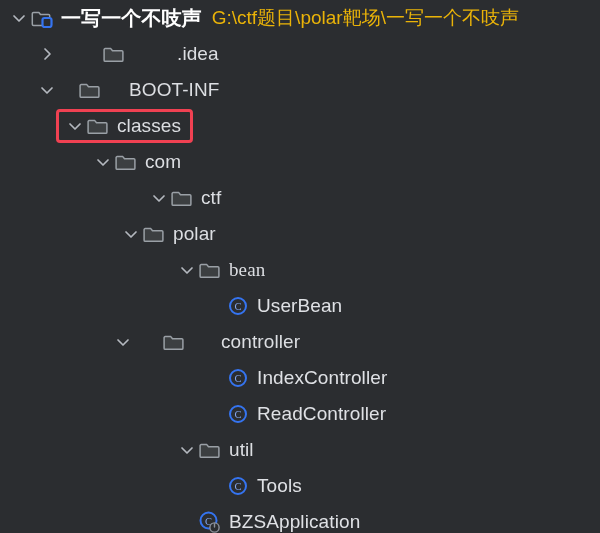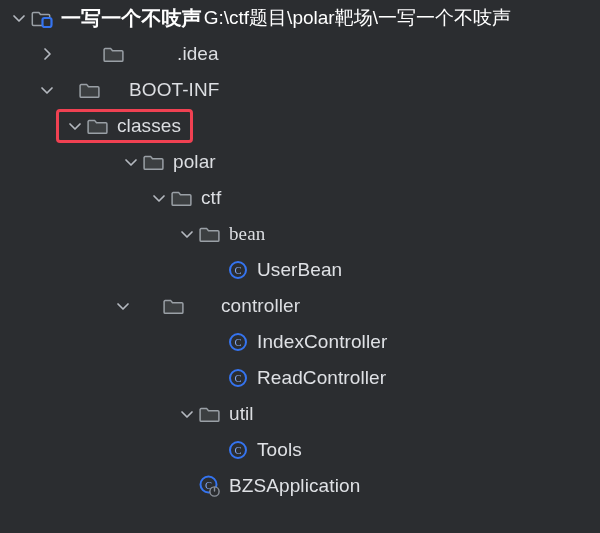--- a/index.html
+++ b/index.html
@@ -61,24 +61,24 @@
     letter-spacing: 0.1px;
   }
   .node-label.folder { color: #dcdee2; }
   .node-label.cls    { color: #dfe1e5; }
   .node-label.root {
     color: #ffffff;
     font-weight: bold;
     font-size: 20px;
   }
   .root-path {
-    color: #ffffff;
+    color: #eab308;
     font-size: 19px;
     line-height: 22px;
-    margin-left: 2px;
+    margin-left: 10px;
     font-weight: normal;
   }
 
   
   #highlight-box {
     position: absolute;
     left: 52px;
     top: 107px;
     width: 188px;
     height: 34px;
@@ -142,45 +142,58 @@
             <polyline points="6,9 11,14 16,9" fill="none" stroke="#b4b8bf" stroke-width="1.7" stroke-linecap="round" stroke-linejoin="round"></polyline>
           </svg>
         </span>
         <span class="node-icon">
           <svg width="22" height="19" viewBox="0 0 22 19">
             <path d="M2.2 3.6 h5.6 l1.7 2.1 h9.3 a1.1 1.1 0 0 1 1.1 1.1 v8.4 a1.1 1.1 0 0 1 -1.1 1.1 h-16.6 a1.1 1.1 0 0 1 -1.1 -1.1 v-10.5 a1.1 1.1 0 0 1 1.1 -1.1 z" fill="#3c3f41" stroke="#9aa0a6" stroke-width="1.5" stroke-linejoin="round"></path>
           </svg>
         </span>
         <span class="node-label folder">classes</span>
       </div>
+      <div class="tree-row" style="padding-left: 92px;">
+        <span class="toggle">
+          <svg width="22" height="22" viewBox="0 0 22 22">
+            <polyline points="6,9 11,14 16,9" fill="none" stroke="#b4b8bf" stroke-width="1.7" stroke-linecap="round" stroke-linejoin="round"></polyline>
+          </svg>
+        </span>
+        <span class="node-icon">
+          <svg width="22" height="19" viewBox="0 0 22 19">
+            <path d="M2.2 3.6 h5.6 l1.7 2.1 h9.3 a1.1 1.1 0 0 1 1.1 1.1 v8.4 a1.1 1.1 0 0 1 -1.1 1.1 h-16.6 a1.1 1.1 0 0 1 -1.1 -1.1 v-10.5 a1.1 1.1 0 0 1 1.1 -1.1 z" fill="#3c3f41" stroke="#9aa0a6" stroke-width="1.5" stroke-linejoin="round"></path>
+          </svg>
+        </span>
+        <span class="node-label folder">com</span>
+      </div>
+      <div class="tree-row" style="padding-left: 148px;">
+        <span class="toggle">
+          <svg width="22" height="22" viewBox="0 0 22 22">
+            <polyline points="6,9 11,14 16,9" fill="none" stroke="#b4b8bf" stroke-width="1.7" stroke-linecap="round" stroke-linejoin="round"></polyline>
+          </svg>
+        </span>
+        <span class="node-icon">
+          <svg width="22" height="19" viewBox="0 0 22 19">
+            <path d="M2.2 3.6 h5.6 l1.7 2.1 h9.3 a1.1 1.1 0 0 1 1.1 1.1 v8.4 a1.1 1.1 0 0 1 -1.1 1.1 h-16.6 a1.1 1.1 0 0 1 -1.1 -1.1 v-10.5 a1.1 1.1 0 0 1 1.1 -1.1 z" fill="#3c3f41" stroke="#9aa0a6" stroke-width="1.5" stroke-linejoin="round"></path>
+          </svg>
+        </span>
+        <span class="node-label folder">ctf</span>
+      </div>
       <div class="tree-row" style="padding-left: 120px;">
         <span class="toggle">
           <svg width="22" height="22" viewBox="0 0 22 22">
             <polyline points="6,9 11,14 16,9" fill="none" stroke="#b4b8bf" stroke-width="1.7" stroke-linecap="round" stroke-linejoin="round"></polyline>
           </svg>
         </span>
         <span class="node-icon">
           <svg width="22" height="19" viewBox="0 0 22 19">
             <path d="M2.2 3.6 h5.6 l1.7 2.1 h9.3 a1.1 1.1 0 0 1 1.1 1.1 v8.4 a1.1 1.1 0 0 1 -1.1 1.1 h-16.6 a1.1 1.1 0 0 1 -1.1 -1.1 v-10.5 a1.1 1.1 0 0 1 1.1 -1.1 z" fill="#3c3f41" stroke="#9aa0a6" stroke-width="1.5" stroke-linejoin="round"></path>
           </svg>
         </span>
         <span class="node-label folder">polar</span>
-      </div>
-      <div class="tree-row" style="padding-left: 148px;">
-        <span class="toggle">
-          <svg width="22" height="22" viewBox="0 0 22 22">
-            <polyline points="6,9 11,14 16,9" fill="none" stroke="#b4b8bf" stroke-width="1.7" stroke-linecap="round" stroke-linejoin="round"></polyline>
-          </svg>
-        </span>
-        <span class="node-icon">
-          <svg width="22" height="19" viewBox="0 0 22 19">
-            <path d="M2.2 3.6 h5.6 l1.7 2.1 h9.3 a1.1 1.1 0 0 1 1.1 1.1 v8.4 a1.1 1.1 0 0 1 -1.1 1.1 h-16.6 a1.1 1.1 0 0 1 -1.1 -1.1 v-10.5 a1.1 1.1 0 0 1 1.1 -1.1 z" fill="#3c3f41" stroke="#9aa0a6" stroke-width="1.5" stroke-linejoin="round"></path>
-          </svg>
-        </span>
-        <span class="node-label folder">ctf</span>
       </div>
       <div class="tree-row" style="padding-left: 176px; font-family: Liberation Serif, serif;">
         <span class="toggle">
           <svg width="22" height="22" viewBox="0 0 22 22">
             <polyline points="6,9 11,14 16,9" fill="none" stroke="#b4b8bf" stroke-width="1.7" stroke-linecap="round" stroke-linejoin="round"></polyline>
           </svg>
         </span>
         <span class="node-icon">
           <svg width="22" height="19" viewBox="0 0 22 19">
             <path d="M2.2 3.6 h5.6 l1.7 2.1 h9.3 a1.1 1.1 0 0 1 1.1 1.1 v8.4 a1.1 1.1 0 0 1 -1.1 1.1 h-16.6 a1.1 1.1 0 0 1 -1.1 -1.1 v-10.5 a1.1 1.1 0 0 1 1.1 -1.1 z" fill="#3c3f41" stroke="#9aa0a6" stroke-width="1.5" stroke-linejoin="round"></path>

